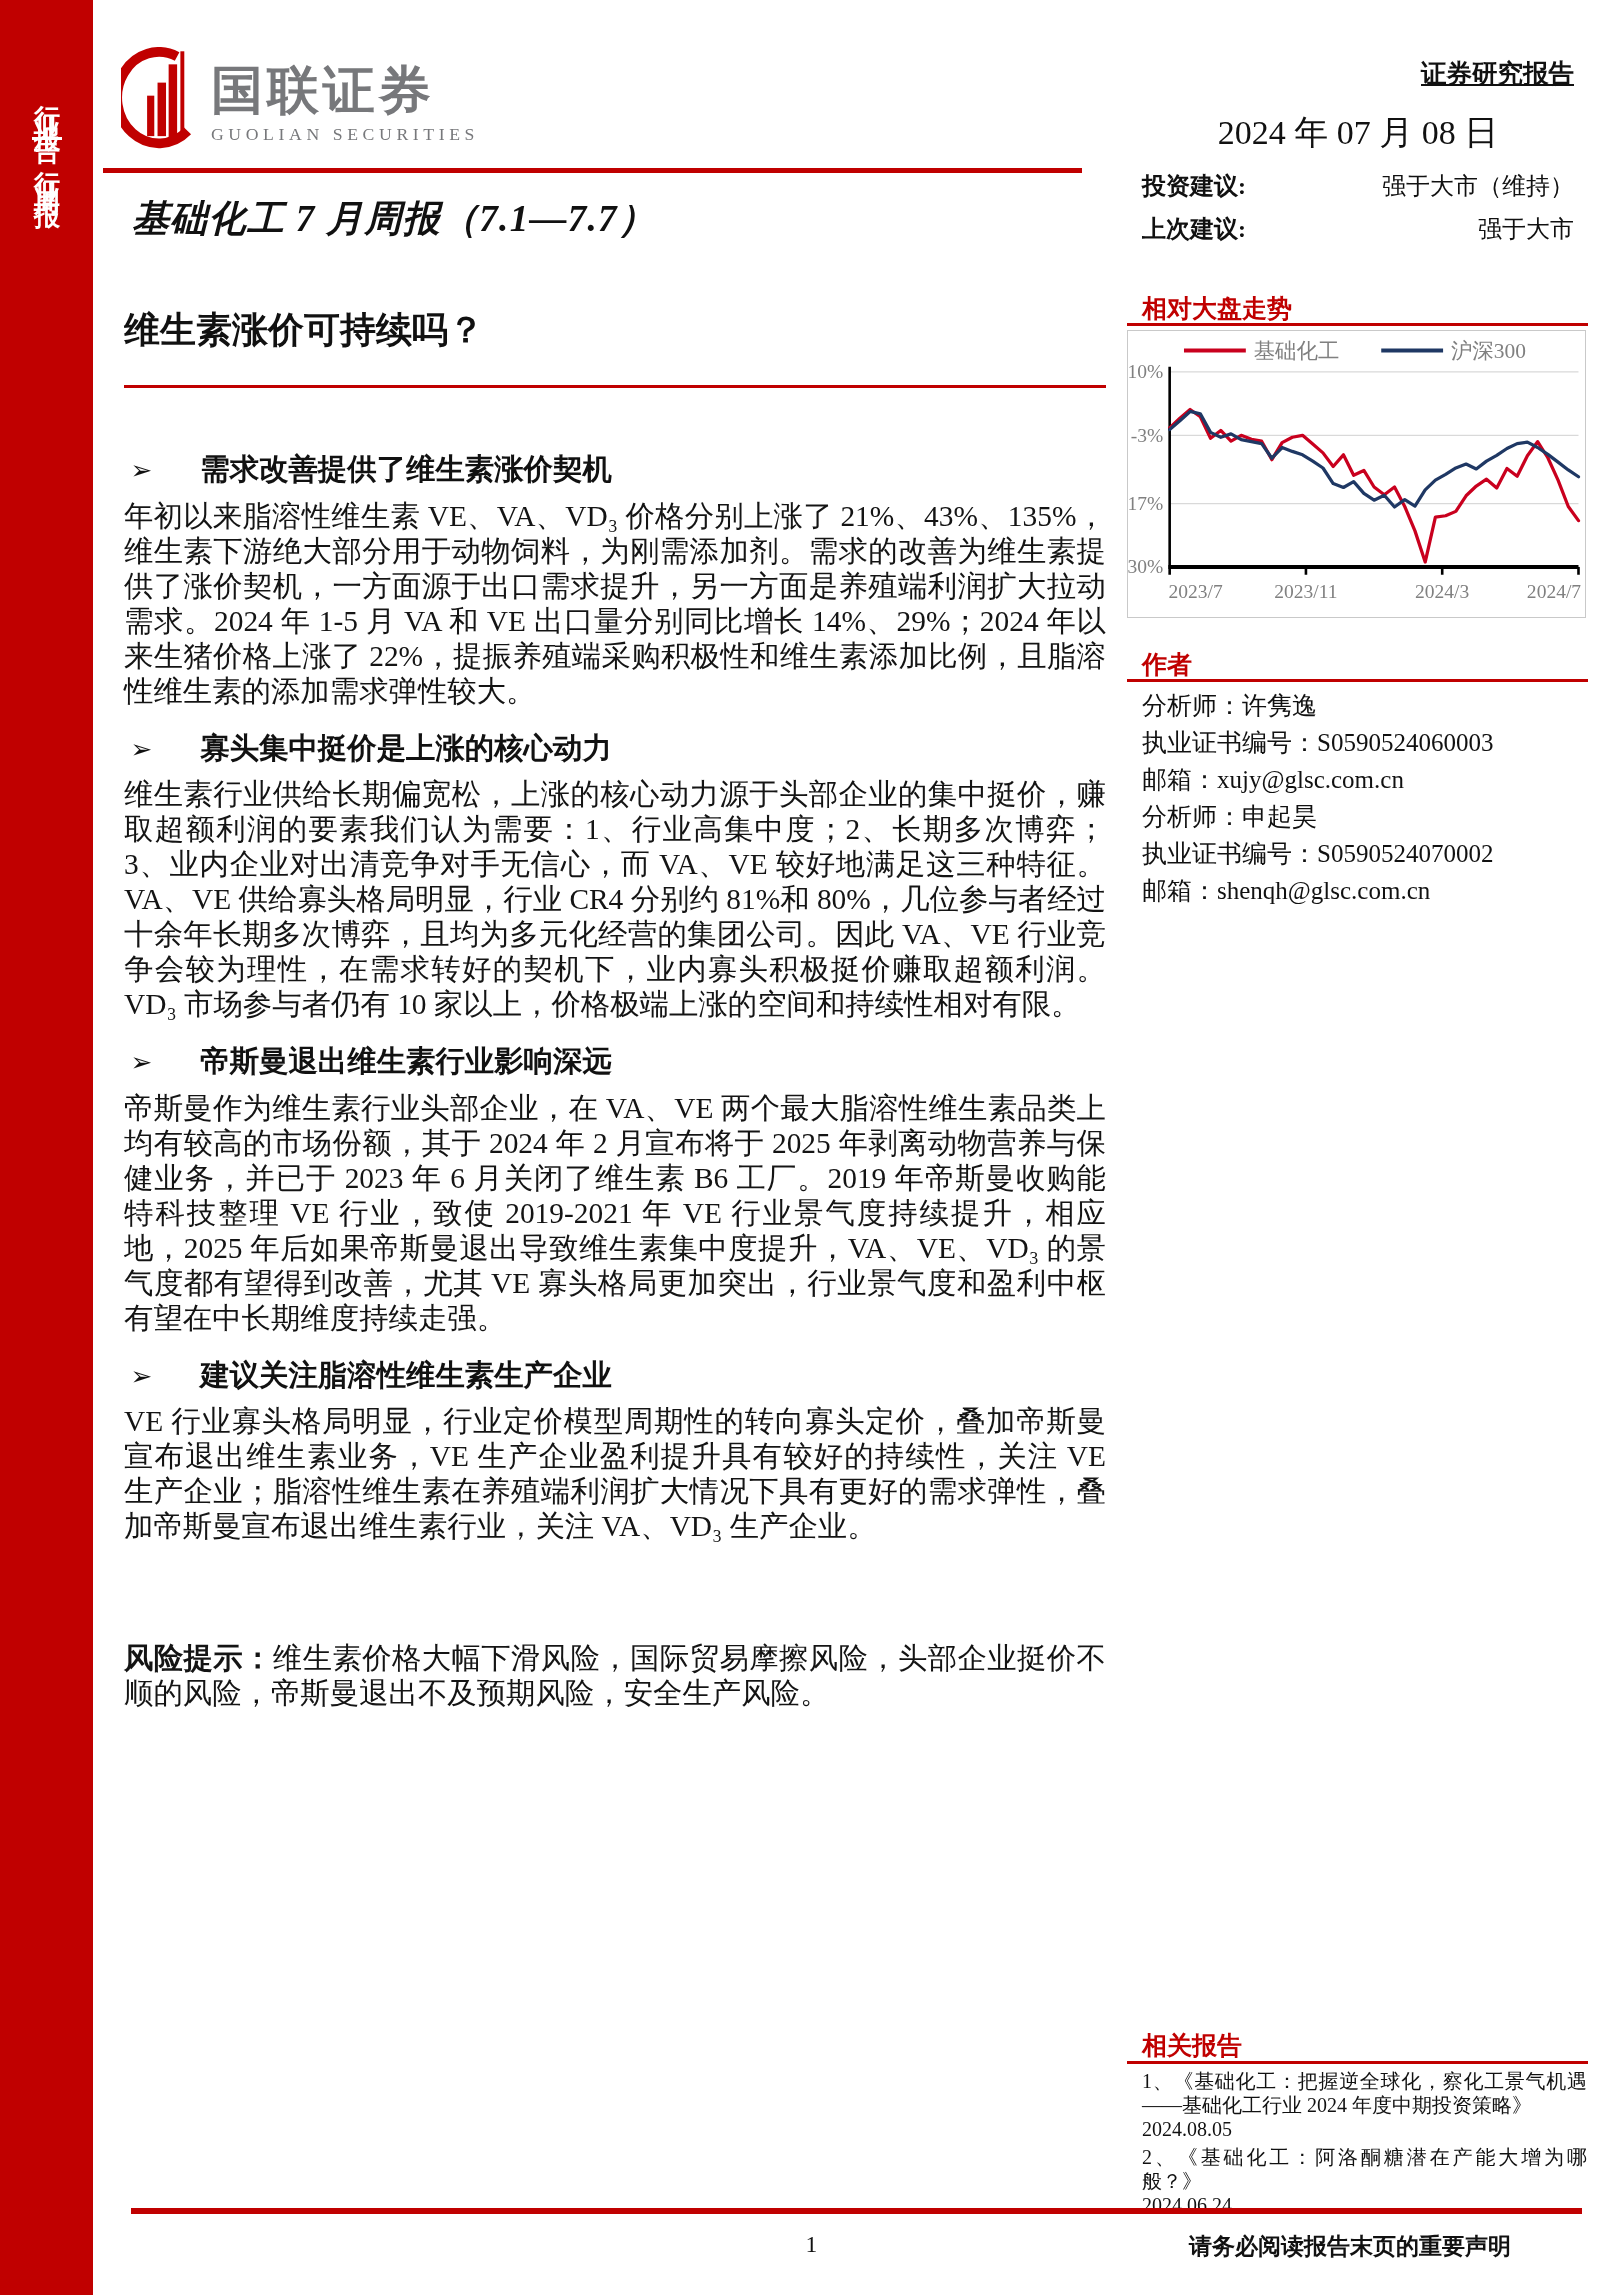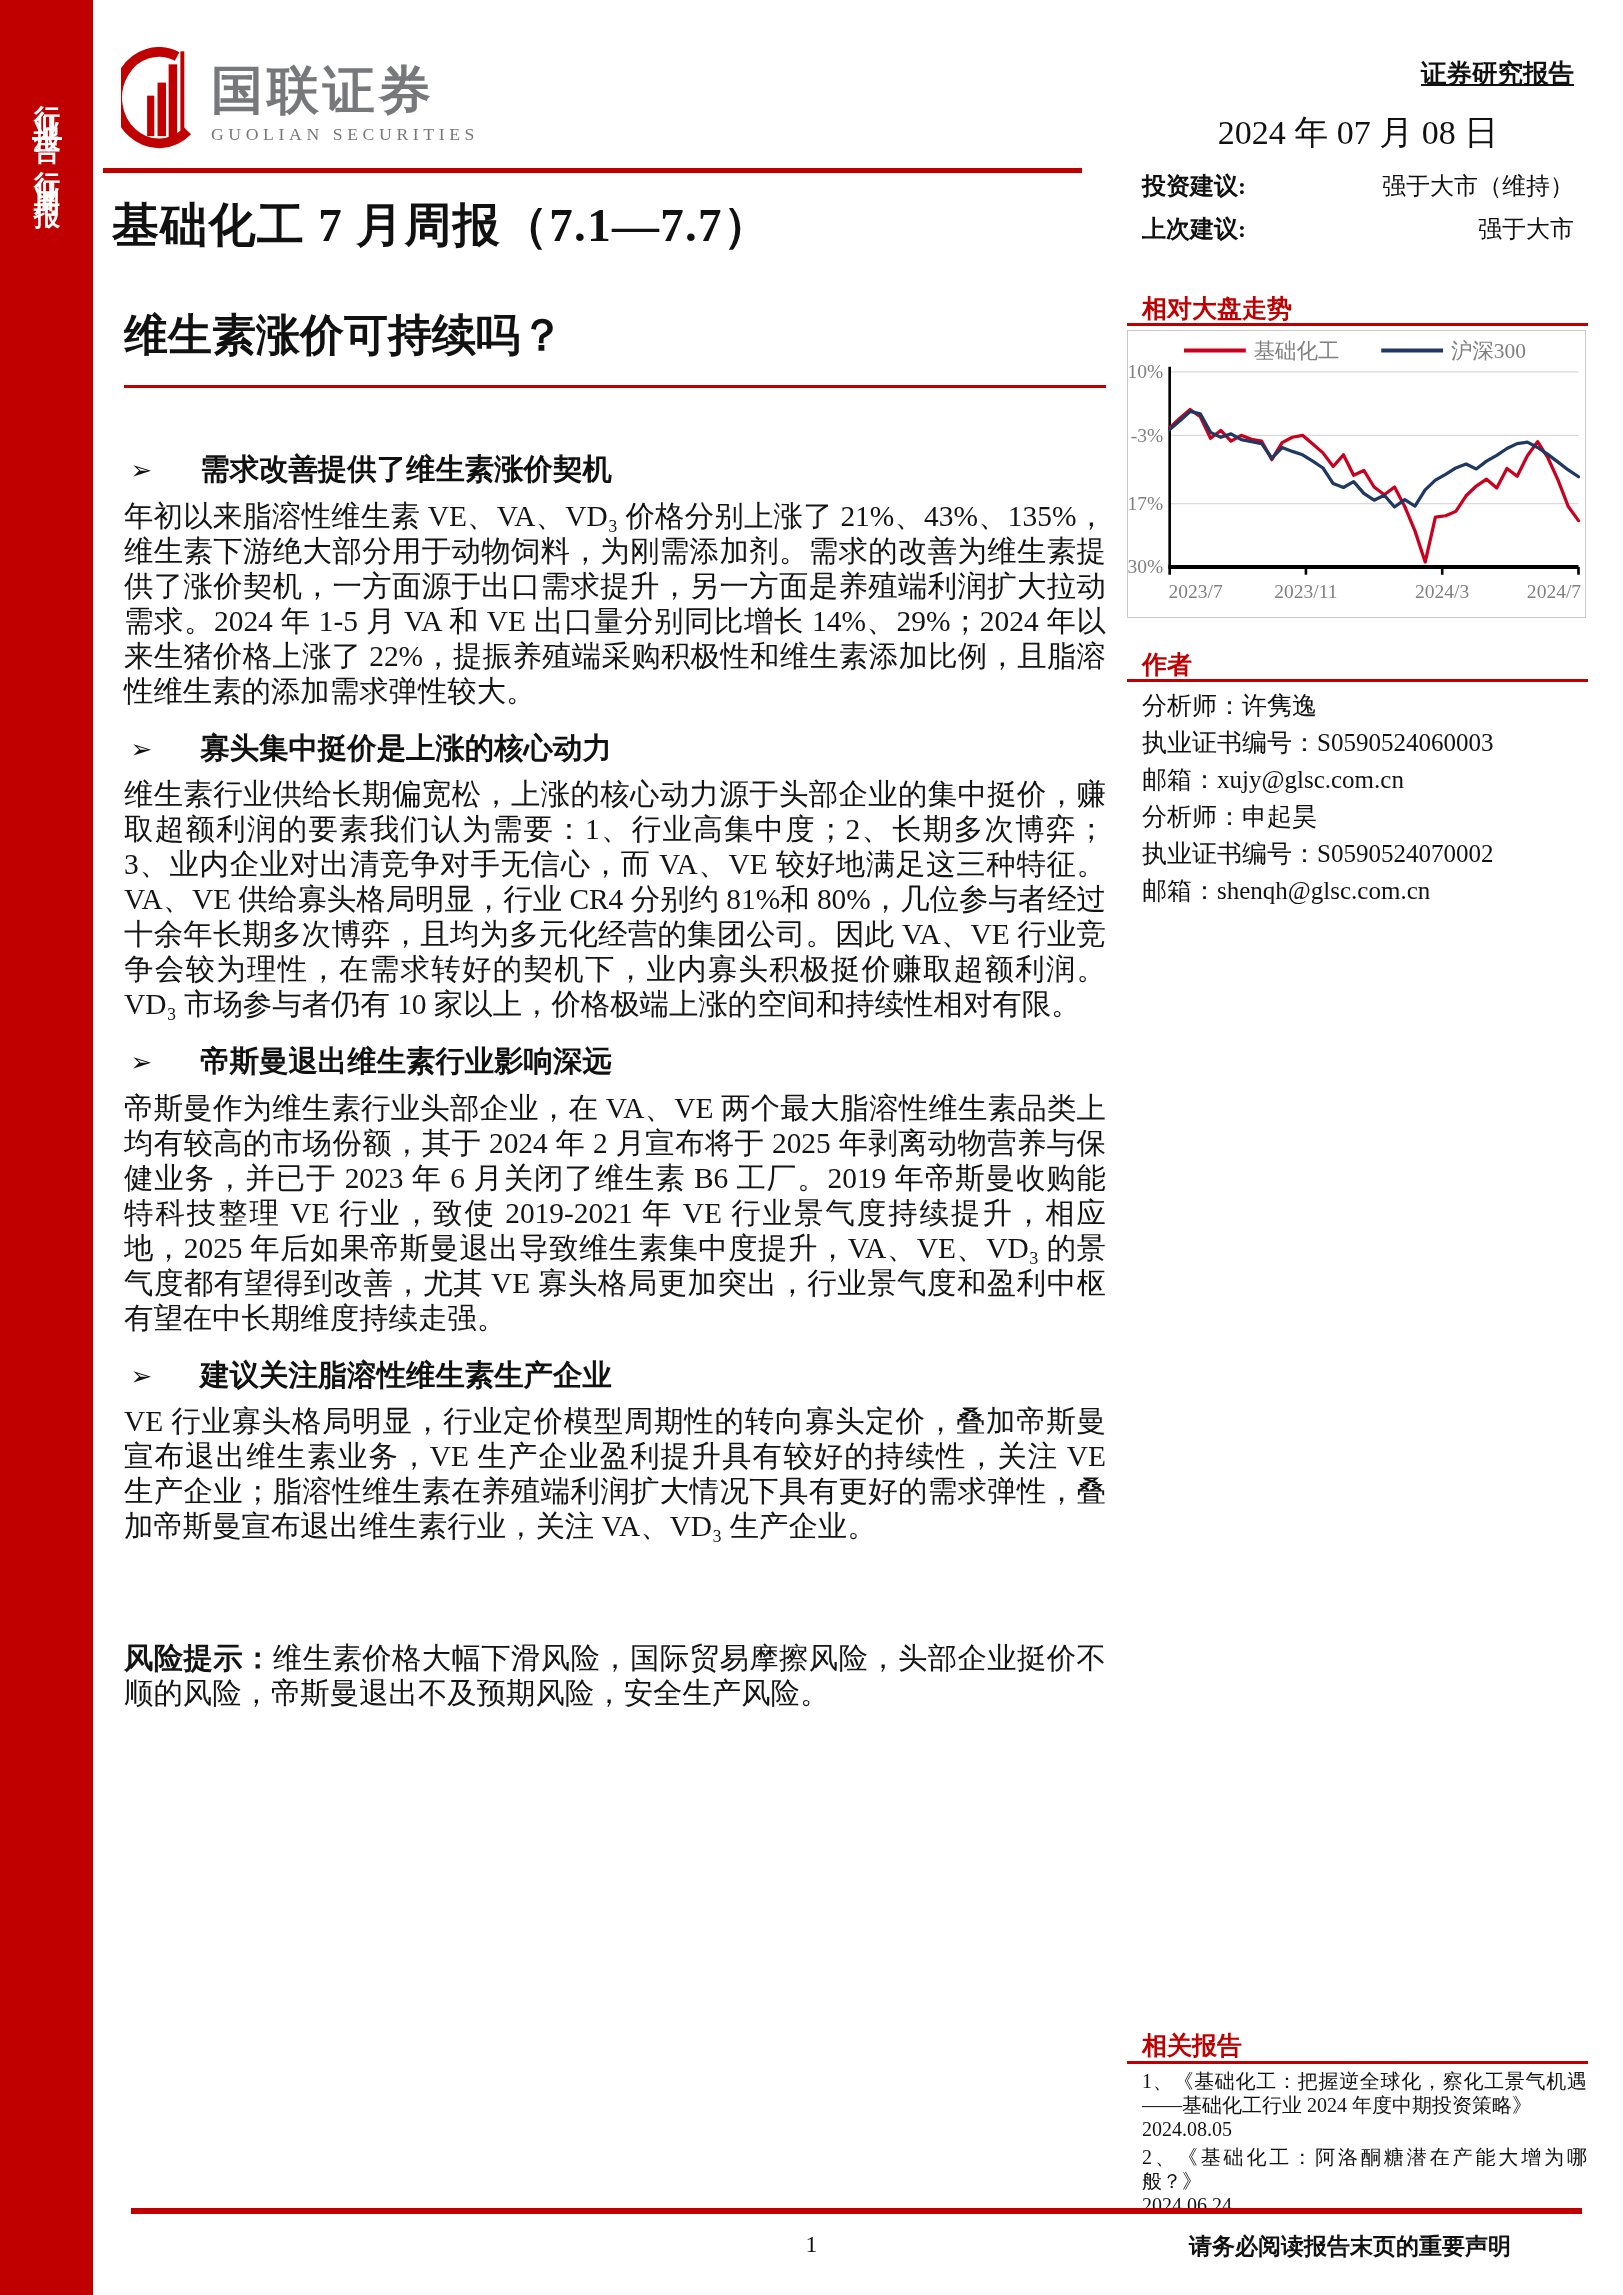--- a/index.html
+++ b/index.html
@@ -20,22 +20,22 @@
   .logo-rule{position:absolute;left:103px;top:168px;width:979px;height:4.6px;background:var(--accent,#C00000);}
   
   .hdr{position:absolute;left:1142px;width:432px;}
   .hdr-type{top:50px;text-align:right;font-size:25.5px;font-weight:bold;}
   .hdr-date{top:110px;text-align:center;font-size:34px;}
   .advice{position:absolute;left:1142px;top:164px;width:432px;}
   .advice-row{display:flex;justify-content:space-between;height:43px;align-items:center;}
   .advice-label{font-size:24px;font-weight:bold;}
   .advice-value{font-size:24px;text-align:right;}
   
-  .title{position:absolute;left:112px;top:194px;width:982px;font-size:47px;font-weight:bold;letter-spacing:1.3px;}
-  .subtitle{position:absolute;left:124px;top:306px;width:982px;font-size:44px;font-weight:bold;}
+  .title{position:absolute;left:132px;top:194px;width:982px;font-size:37px;font-weight:bold;letter-spacing:1.3px;font-style:italic;}
+  .subtitle{position:absolute;left:124px;top:306px;width:982px;font-size:36px;font-weight:bold;}
   .title-rule{position:absolute;left:124px;top:385px;width:982px;height:3.3px;background:var(--accent,#C00000);}
   
   .main-col{position:absolute;left:124px;top:452px;width:982px;}
   .sec-h{display:flex;align-items:baseline;font-size:29.4px;font-weight:bold;margin:22px 0 10.5px 0;line-height:35px;}
   .sec-h:first-child{margin-top:0;}
   .sec-h .bullet{font-size:26px;font-weight:normal;margin-left:6.5px;margin-right:48px;}
   .sec-p{font-size:29.4px;line-height:35px;text-align:justify;margin:0;color:#141414;}
   .risk{margin-top:97px;}
   .risk b{font-weight:bold;}
   

